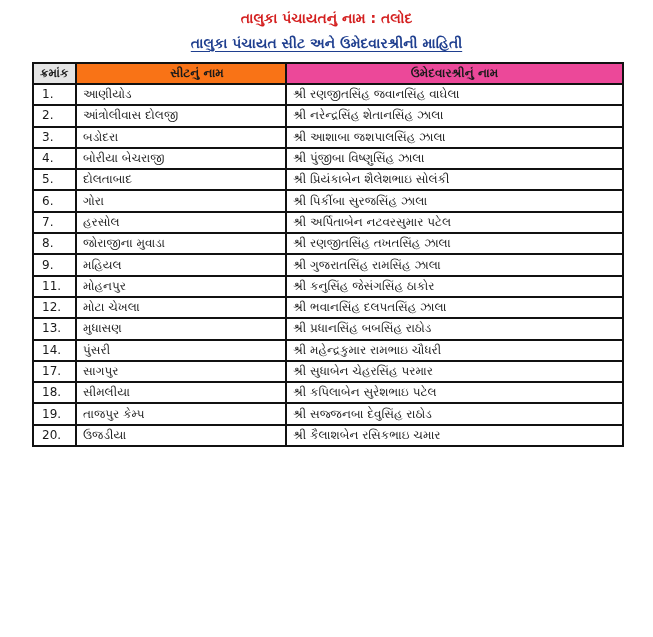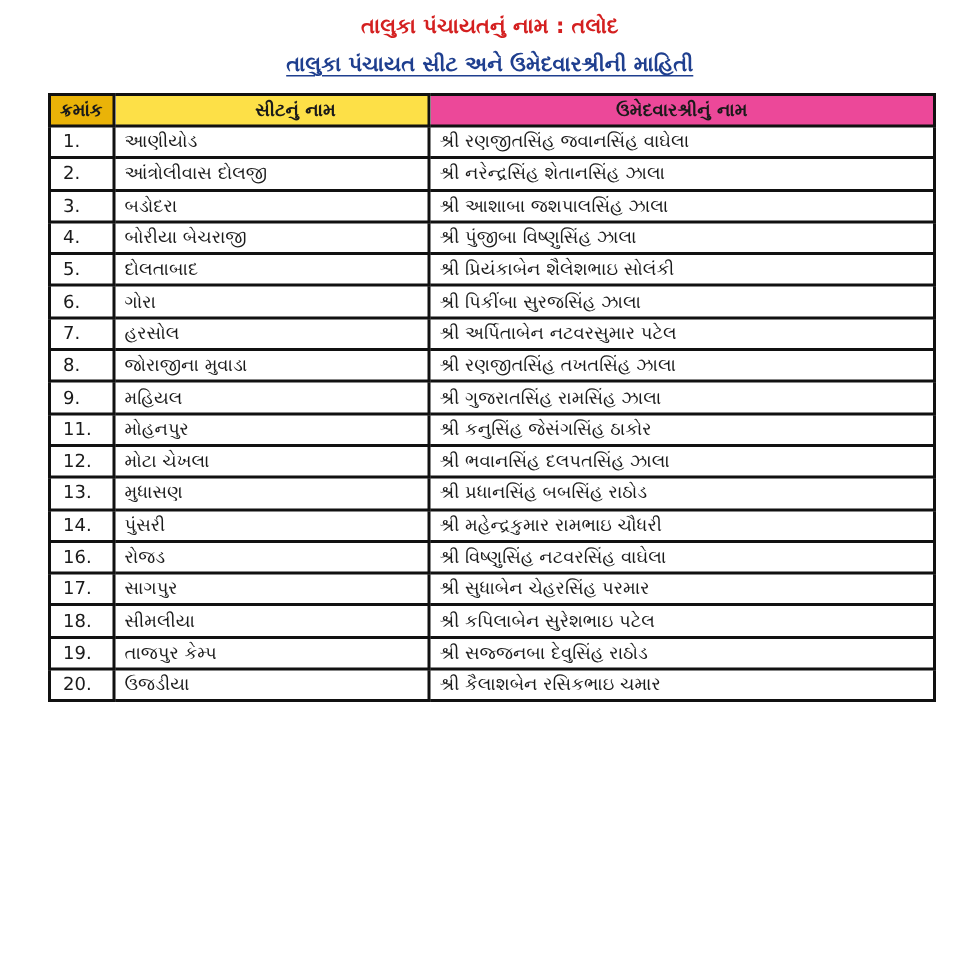--- a/index.html
+++ b/index.html
@@ -77,22 +77,22 @@
 <div class="subtitle" style="color: rgb(31, 63, 143);">તાલુકા પંચાયત સીટ અને ઉમેદવારશ્રીની માહિતી</div>
 
 <table class="seats">
   <colgroup>
     <col class="c1">
       <col class="c2">
       <col class="c3">
   </colgroup>
   <thead>
     <tr>
-      <th class="left" style="background: #eab308; margin-top: 24px;">ક્રમાંક</th>
-      <th style="background: #fde047; padding-left: 38px;">સીટનું નામ</th>
+      <th class="left" style="background: #e5e5e5; margin-top: 24px;">ક્રમાંક</th>
+      <th style="background: #f97316; padding-left: 38px;">સીટનું નામ</th>
       <th style="background: #ec4899;">ઉમેદવારશ્રીનું નામ</th>
     </tr>
   </thead>
   <tbody id="table-body">
       <tr>
         <td class="num">1.</td>
         <td>આણીયોડ</td>
         <td>શ્રી રણજીતસિંહ જવાનસિંહ વાઘેલા</td>
       </tr>
       <tr>
@@ -149,25 +149,20 @@
         <td class="num">13.</td>
         <td>મુધાસણ</td>
         <td>શ્રી પ્રધાનસિંહ બબસિંહ રાઠોડ</td>
       </tr>
       <tr>
         <td class="num">14.</td>
         <td>પુંસરી</td>
         <td>શ્રી મહેન્દ્રકુમાર રામભાઇ ચૌધરી</td>
       </tr>
       <tr>
-        <td class="num">16.</td>
-        <td>રોજડ</td>
-        <td>શ્રી વિષ્ણુસિંહ નટવરસિંહ વાઘેલા</td>
-      </tr>
-      <tr>
         <td class="num">17.</td>
         <td>સાગપુર</td>
         <td>શ્રી સુધાબેન ચેહરસિંહ પરમાર</td>
       </tr>
       <tr>
         <td class="num">18.</td>
         <td>સીમલીયા</td>
         <td>શ્રી કપિલાબેન સુરેશભાઇ પટેલ</td>
       </tr>
       <tr>

